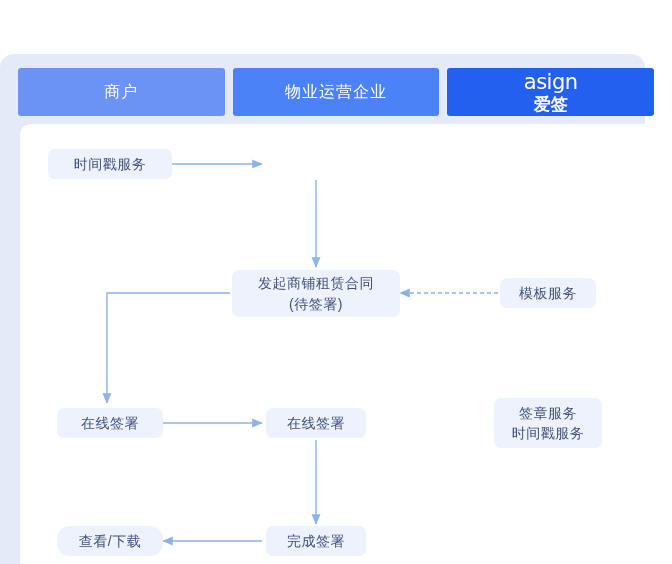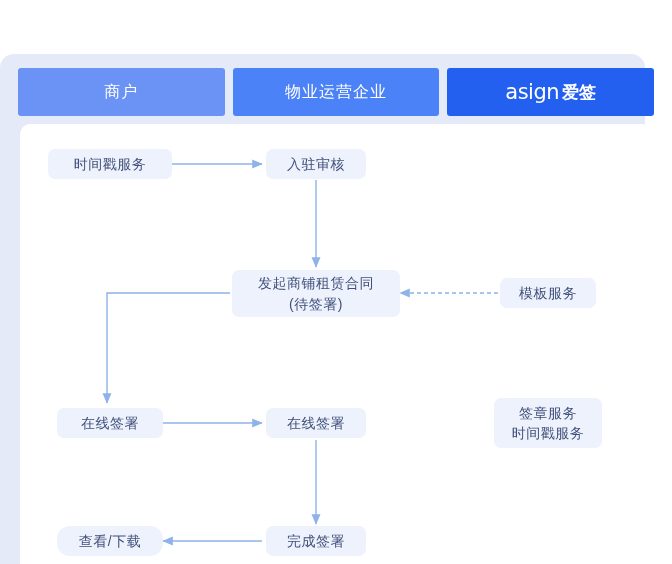--- a/index.html
+++ b/index.html
@@ -49,20 +49,21 @@
   }
   .tab.t0 { background: #6b93f5; }
   .tab.t1 { background: #4c82f7; }
   .tab.t2 { background: #2360f0; }
 
   .logo-wrap {
     display: flex;
     align-items: center;
     justify-content: center;
     gap: 3px;
+    flex-direction: column;
   }
   .logo-latin {
     font-family: "DejaVu Sans", sans-serif;
     font-size: 21px;
     letter-spacing: -0.5px;
     color: #ffffff;
     line-height: 1;
   }
   .logo-cjk {
     font-size: 17px;
@@ -152,23 +153,20 @@
 
     <line x1="316" y1="386" x2="316" y2="470" stroke="#8fb3e8" stroke-width="1.4" marker-end="url(#ah)"></line>
 
     <line x1="262" y1="487" x2="163" y2="487" stroke="#8fb3e8" stroke-width="1.4" marker-end="url(#ah)"></line>
   </svg>
 
   <div class="node" style="left:48px; top:95px; width:124px; height:30px;">
     <span class="ln">时间戳服务</span>
   </div>
 
-  <div class="node" style="left:266px; top:95px; width:100px; height:30px;">
-    <span class="ln">入驻审核</span>
-  </div>
 
   <div class="node" style="left:232px; top:216px; width:168px; height:47px;">
     <span class="ln">发起商铺租赁合同</span>
     <span class="ln">(待签署)</span>
   </div>
 
   <div class="node" style="left:500px; top:224px; width:96px; height:30px;">
     <span class="ln">模板服务</span>
   </div>
 

